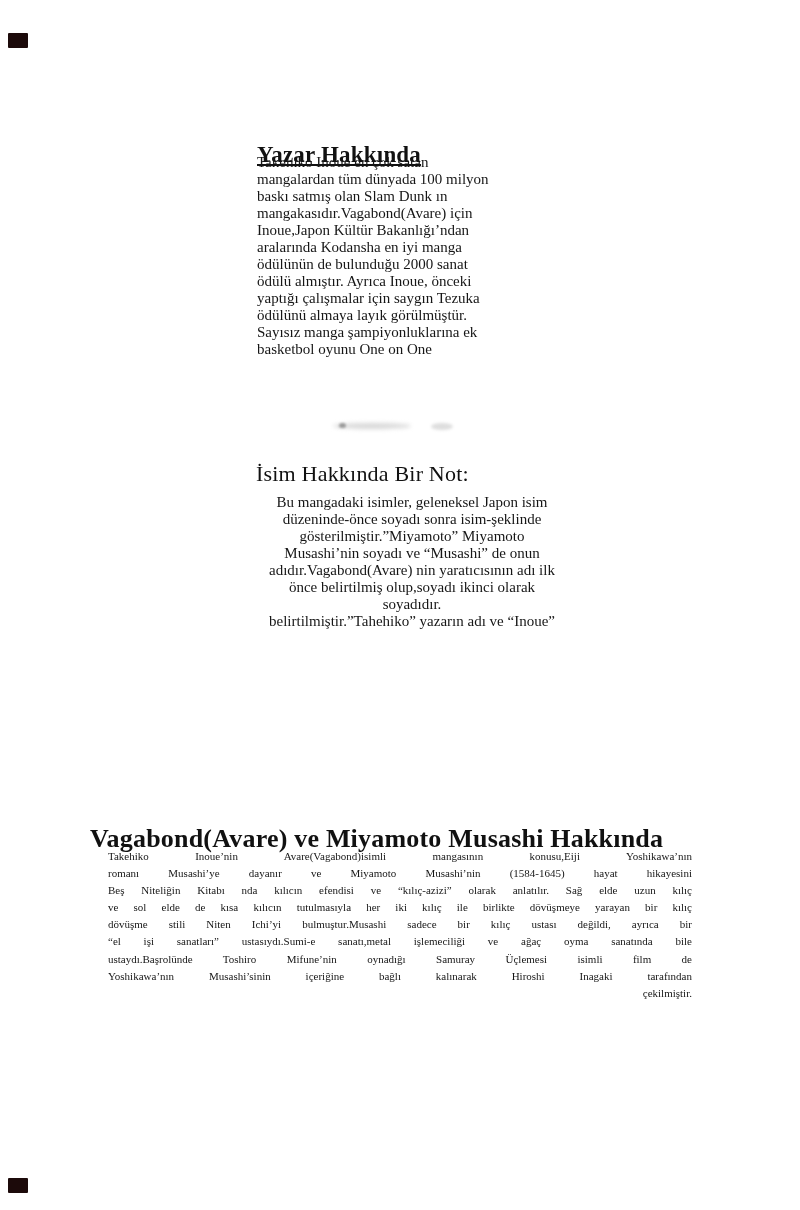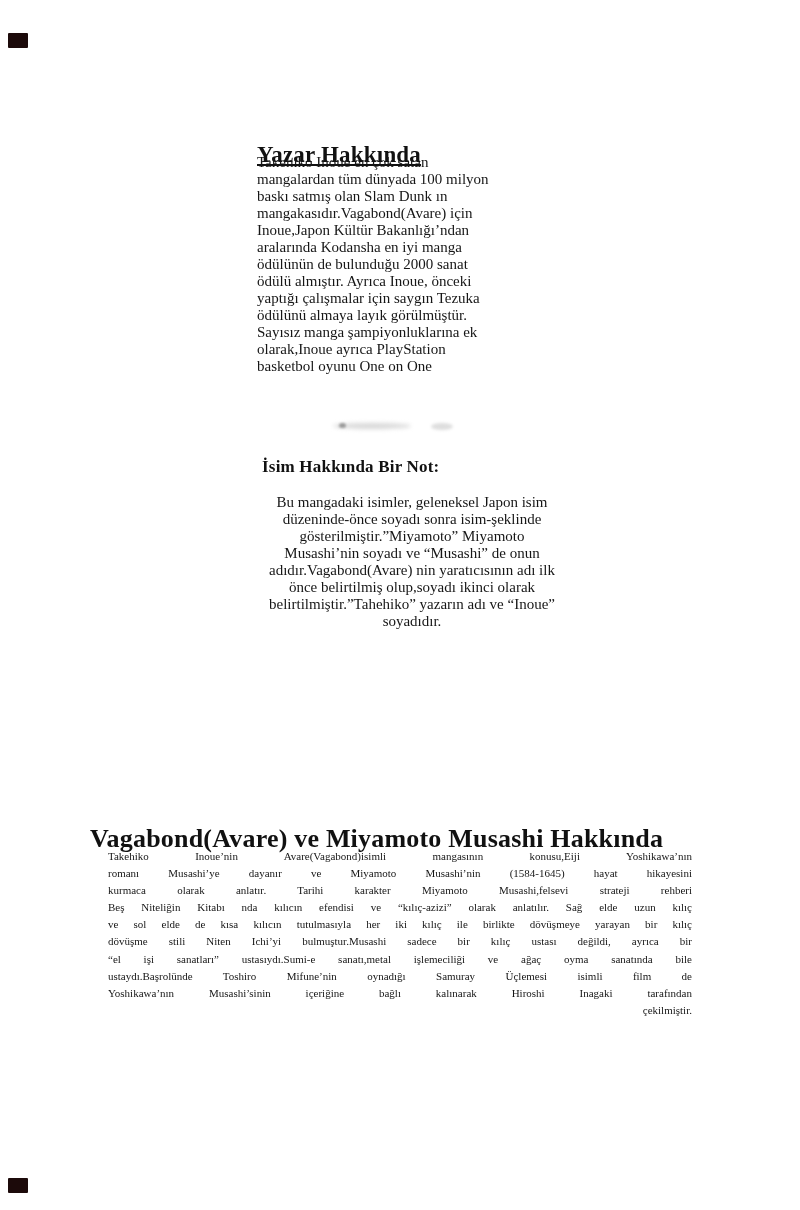--- a/index.html
+++ b/index.html
@@ -34,26 +34,25 @@
     font-weight: bold;
     letter-spacing: 0.2px;
     color: #111111;
     white-space: nowrap;
     text-decoration: underline;
   }
   .h-note {
     position: absolute;
     left: 256px;
     top: 446px;
-    font-size: 17px;
-    font-weight: bold;
+    font-size: 22px;
+    font-weight: normal;
     letter-spacing: 0.2px;
     color: #111111;
     white-space: nowrap;
-    margin-left: 6px;
   }
   .h-vagabond {
     position: absolute;
     left: 90px;
     top: 807px;
     width: 620px;
     font-size: 26px;
     font-weight: bold;
     letter-spacing: 0.2px;
     color: #111111;
@@ -139,49 +138,47 @@
       <div class="line">mangalardan tüm dünyada 100 milyon</div>
       <div class="line">baskı satmış olan Slam Dunk ın</div>
       <div class="line">mangakasıdır.Vagabond(Avare) için</div>
       <div class="line">Inoue,Japon Kültür Bakanlığı’ndan</div>
       <div class="line">aralarında Kodansha en iyi manga</div>
       <div class="line">ödülünün de bulunduğu 2000 sanat</div>
       <div class="line">ödülü almıştır. Ayrıca Inoue, önceki</div>
       <div class="line">yaptığı çalışmalar için saygın Tezuka</div>
       <div class="line">ödülünü almaya layık görülmüştür.</div>
       <div class="line">Sayısız manga şampiyonluklarına ek</div>
-      <div class="line">olarak,Inoue ayrıca PlayStation</div>
       <div class="line">basketbol oyunu One on One</div>
     </div>
 
   <div class="smudge">
     <span class="blob-a"></span>
     <span class="blob-dot"></span>
     <span class="blob-b"></span>
   </div>
 
   <h1 class="h-note">İsim Hakkında Bir Not:</h1>
 
   <div class="para para-note">
       <div class="line">Bu mangadaki isimler, geleneksel Japon isim</div>
       <div class="line">düzeninde-önce soyadı sonra isim-şeklinde</div>
       <div class="line">gösterilmiştir.”Miyamoto”  Miyamoto</div>
       <div class="line">Musashi’nin soyadı ve “Musashi” de onun</div>
       <div class="line">adıdır.Vagabond(Avare) nin yaratıcısının adı ilk</div>
       <div class="line">önce belirtilmiş olup,soyadı ikinci olarak</div>
+      <div class="line">soyadıdır.</div>
       <div class="line">belirtilmiştir.”Tahehiko” yazarın adı ve “Inoue”</div>
-      <div class="line">soyadıdır.</div>
     </div>
 
   <h1 class="h-vagabond">Vagabond(Avare) ve Miyamoto Musashi Hakkında</h1>
 
   <div class="para para-vagabond">
       <div class="line">Takehiko Inoue’nin Avare(Vagabond)isimli mangasının konusu,Eiji Yoshikawa’nın</div>
       <div class="line">romanı Musashi’ye dayanır ve Miyamoto Musashi’nin (1584-1645) hayat hikayesini</div>
-      <div class="line">kurmaca olarak anlatır. Tarihi karakter Miyamoto Musashi,felsevi strateji rehberi</div>
       <div class="line">Beş Niteliğin Kitabı nda kılıcın efendisi ve “kılıç-azizi” olarak anlatılır. Sağ elde uzun kılıç</div>
       <div class="line">ve sol elde de kısa kılıcın tutulmasıyla her iki kılıç ile birlikte dövüşmeye yarayan bir kılıç</div>
       <div class="line">dövüşme stili Niten Ichi’yi bulmuştur.Musashi sadece bir kılıç ustası değildi, ayrıca bir</div>
       <div class="line">“el işi sanatları” ustasıydı.Sumi-e sanatı,metal işlemeciliği ve ağaç oyma sanatında bile</div>
       <div class="line">ustaydı.Başrolünde Toshiro Mifune’nin oynadığı Samuray Üçlemesi isimli film de</div>
       <div class="line">Yoshikawa’nın Musashi’sinin içeriğine bağlı kalınarak Hiroshi Inagaki tarafından</div>
       <div class="line">çekilmiştir.</div>
     </div>
 
 </div>

